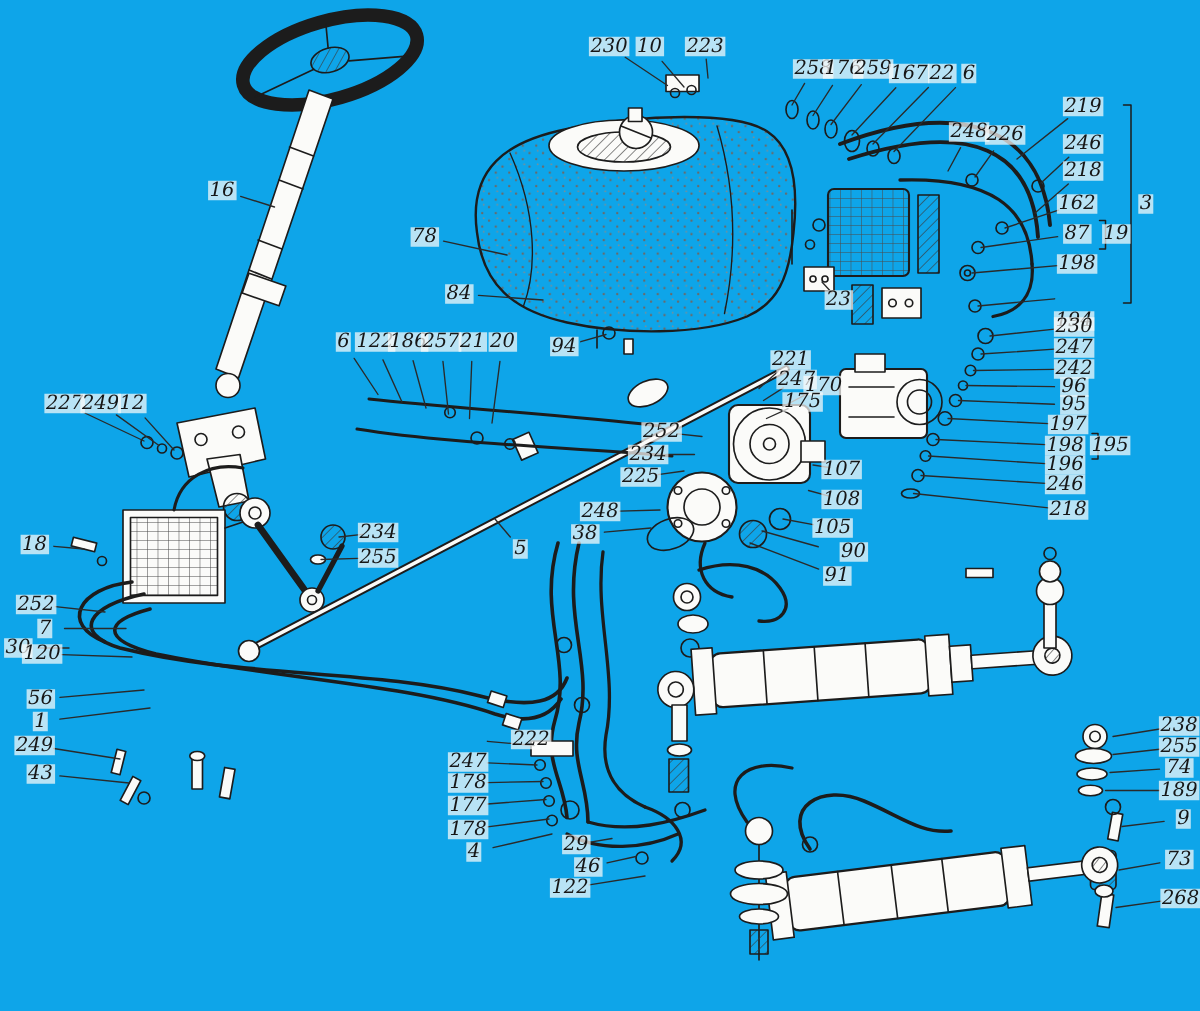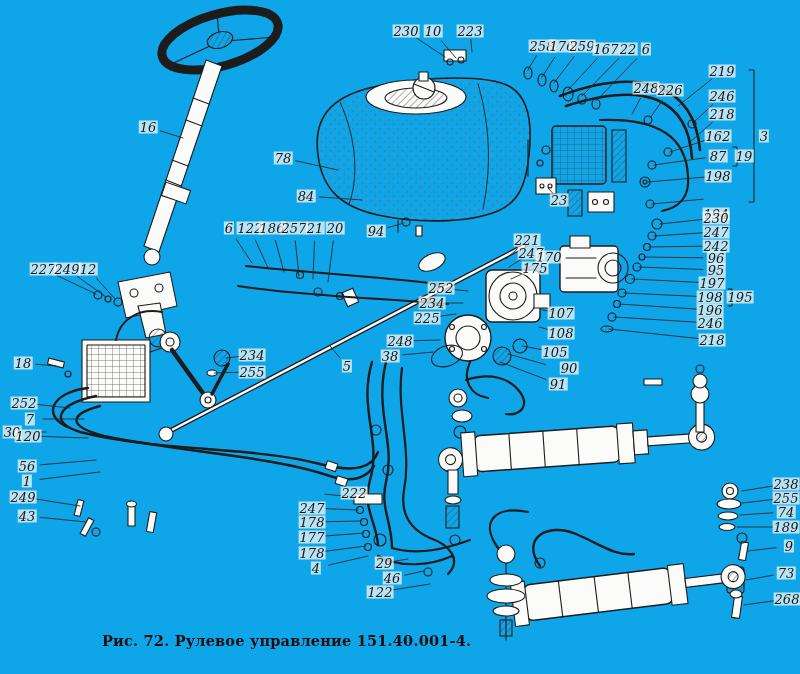--- a/index.html
+++ b/index.html
@@ -479,14 +479,13 @@
       <div class="part-label" style="left: 380px; top: 592px;">122</div>
       <div class="part-label" style="left: 786px; top: 484px;">238</div>
       <div class="part-label" style="left: 786px; top: 498px;">255</div>
       <div class="part-label" style="left: 786px; top: 512px;">74</div>
       <div class="part-label" style="left: 786px; top: 527px;">189</div>
       <div class="part-label" style="left: 789px; top: 546px;">9</div>
       <div class="part-label" style="left: 786px; top: 573px;">73</div>
       <div class="part-label" style="left: 787px; top: 599px;">268</div>
     </div>
 
-  <div class="caption">Рис. 72. Рулевое управление 151.40.001-4.</div>
 </div>
 
 </body></html>

